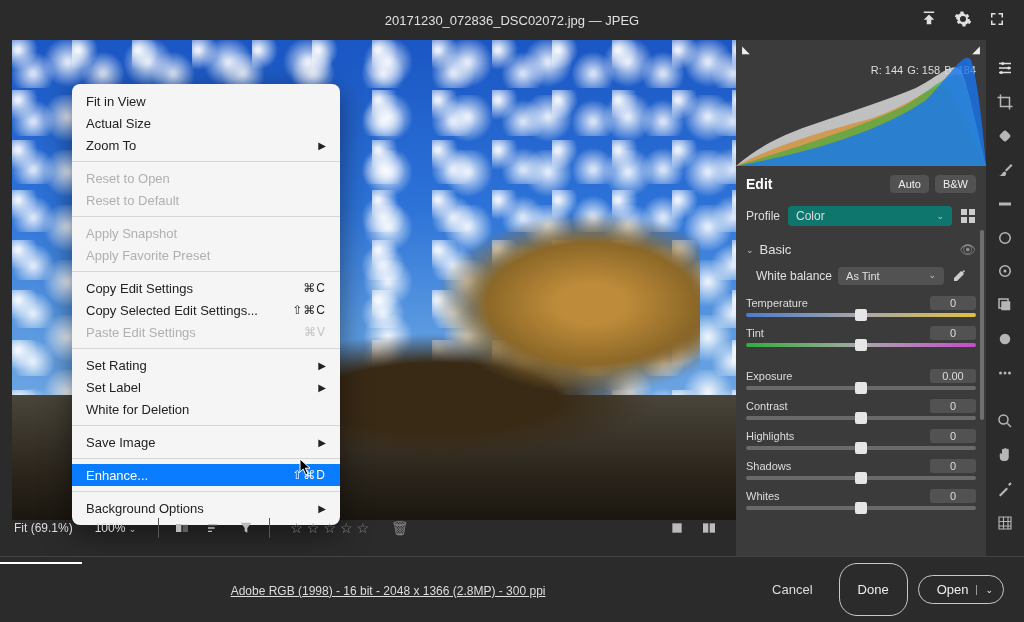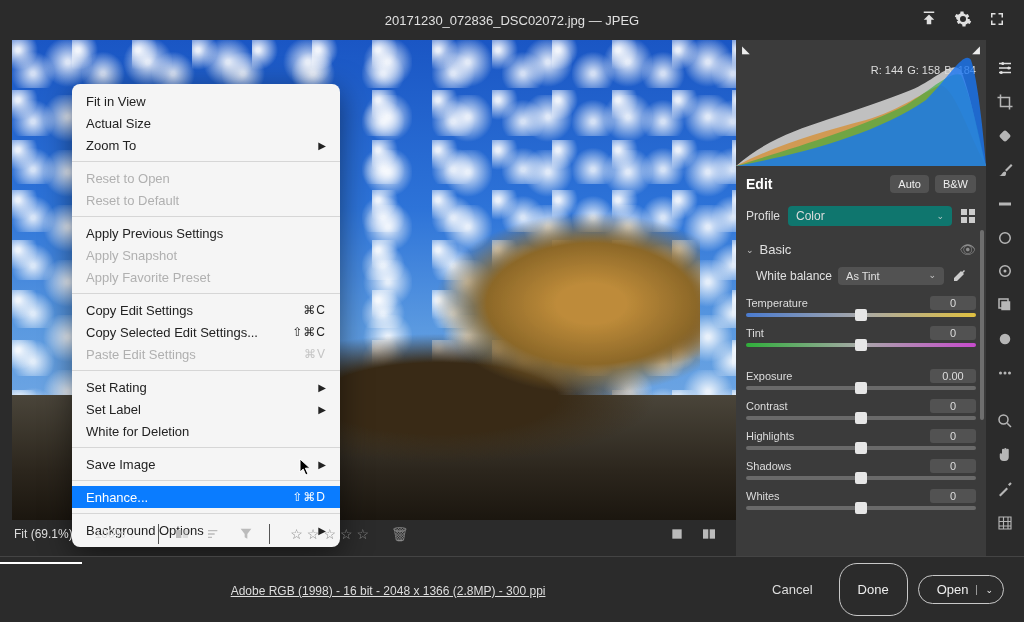--- a/index.html
+++ b/index.html
@@ -34,21 +34,21 @@
 .iguana {
   position:absolute; right:5%; bottom:12%; width:60%; height:60%;
   background:
     radial-gradient(40% 35% at 75% 45%, #b88a40 20%, #8b6a30 60%, transparent 90%),
     radial-gradient(20% 18% at 90% 50%, #6b4d28 40%, transparent 90%),
     radial-gradient(55% 25% at 40% 78%, #3f3220 50%, transparent 90%);
   filter:contrast(1.1);
 }
 
 
-.canvas-bar { position:absolute; left:0; right:0; bottom:4px; height:36px; display:flex; align-items:center; gap:14px; padding:0 14px; font-size:12px; color:#ddd; }
+.canvas-bar { position:absolute; left:0; right:0; bottom:10px; height:36px; display:flex; align-items:center; gap:14px; padding:0 14px; font-size:12px; color:#ddd; }
 .canvas-bar .zoom-pct { padding:3px 8px; }
 .canvas-bar .sep { width:1px; height:20px; background:#555; }
 .mini-ico { width:18px; height:18px; display:flex; align-items:center; justify-content:center; }
 .mini-ico svg{width:16px;height:16px;fill:#bbb;}
 .stars { display:flex; gap:4px; margin-left:6px; }
 .star { font-size:14px; color:#888; }
 .trash { color:#888; font-size:14px; margin-left:8px;}
 .spacer { flex:1; }
 .view-toggles { display:flex; gap:14px; margin-right:4px; }
 
@@ -152,23 +152,20 @@
           <span class="ctx-arrow">▶</span>
         </div>
       <div class="ctx-hr"></div>
       <div class="ctx-item disabled">
           <span>Reset to Open</span>
         </div>
       <div class="ctx-item disabled">
           <span>Reset to Default</span>
         </div>
       <div class="ctx-hr"></div>
-      <div class="ctx-item">
-          <span>Apply Previous Settings</span>
-        </div>
       <div class="ctx-item disabled">
           <span>Apply Snapshot</span>
         </div>
       <div class="ctx-item disabled">
           <span>Apply Favorite Preset</span>
         </div>
       <div class="ctx-hr"></div>
       <div class="ctx-item">
           <span>Copy Edit Settings</span>
           <span class="ctx-kbd">⌘C</span>

